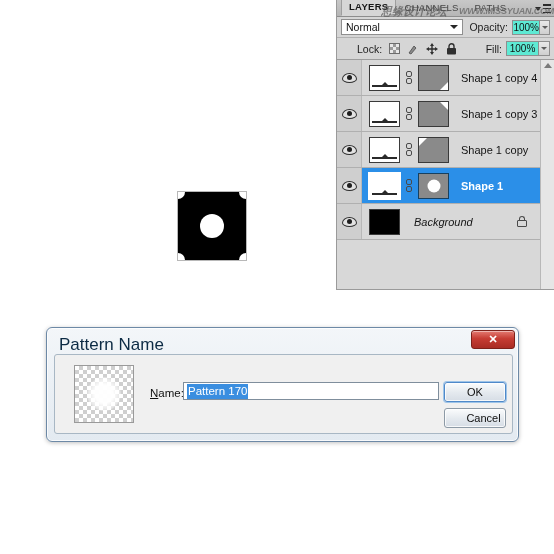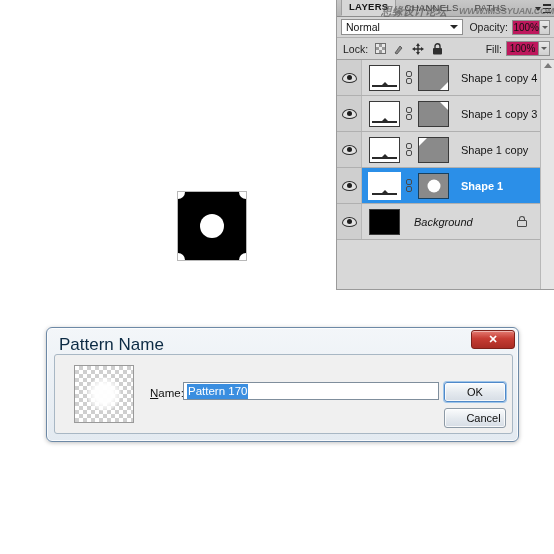--- a/index.html
+++ b/index.html
@@ -139,21 +139,21 @@
     position: absolute;
     right: 4px;
     width: 0; height: 0;
     border-left: 4px solid transparent;
     border-right: 4px solid transparent;
     border-top: 4px solid #262626;
   }
   .lbl { font-size: 10.5px; color: #1c1c1c; margin-left: 6px; }
   .numfield {
     width: 33px; height: 15px;
-    background: #be185d;
+    background: #5eead4;
     border: 1px solid #8f8f8f;
     box-sizing: border-box;
     font-size: 10px;
     display:flex; align-items:center; justify-content:center;
     color:#111;
     margin-left: 4px;
   }
   .spin {
     width: 11px; height: 15px;
     background: linear-gradient(#e9e9e9,#cfcfcf);
@@ -531,21 +531,21 @@
       <span class="caret"></span>
     </div>
     <span class="lbl">Opacity:</span>
     <div class="numfield">100%</div>
     <div class="spin">
       <span class="tri"></span>
     </div>
   </div>
 
   <div class="lock-row">
-    <span class="lbl" style="margin-left:2px">Lock:</span>
+    <span class="lbl" style="margin-left:16px">Lock:</span>
     <div class="lock-icons">
       <span class="lk">
         <span class="lk-checker"></span>
       </span>
       <span class="lk">
         <svg width="12" height="12" viewBox="0 0 12 12" aria-hidden="true">
           <path d="M2 10 L7 3 L9 5 L4 11 Z" fill="#8b8b8b" stroke="#4a4a4a" stroke-width="0.8"></path>
         </svg>
       </span>
       <span class="lk">

